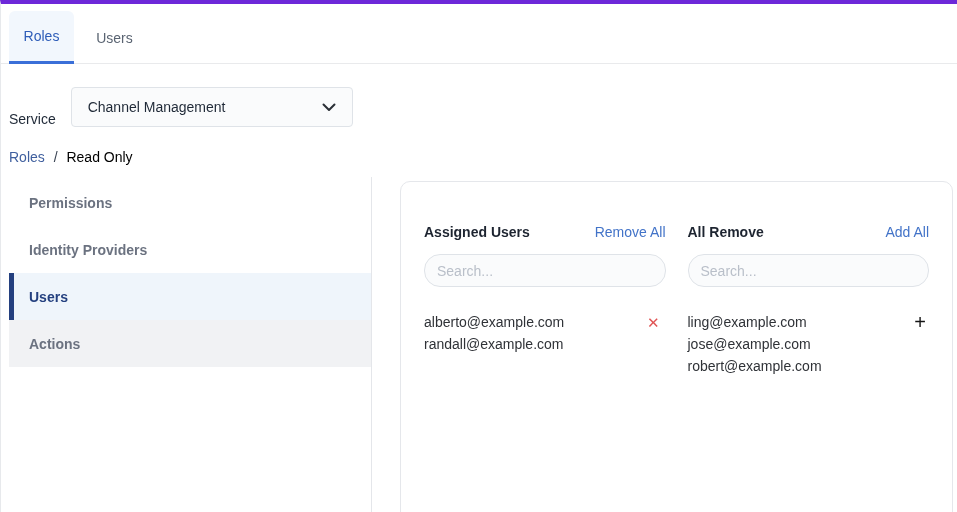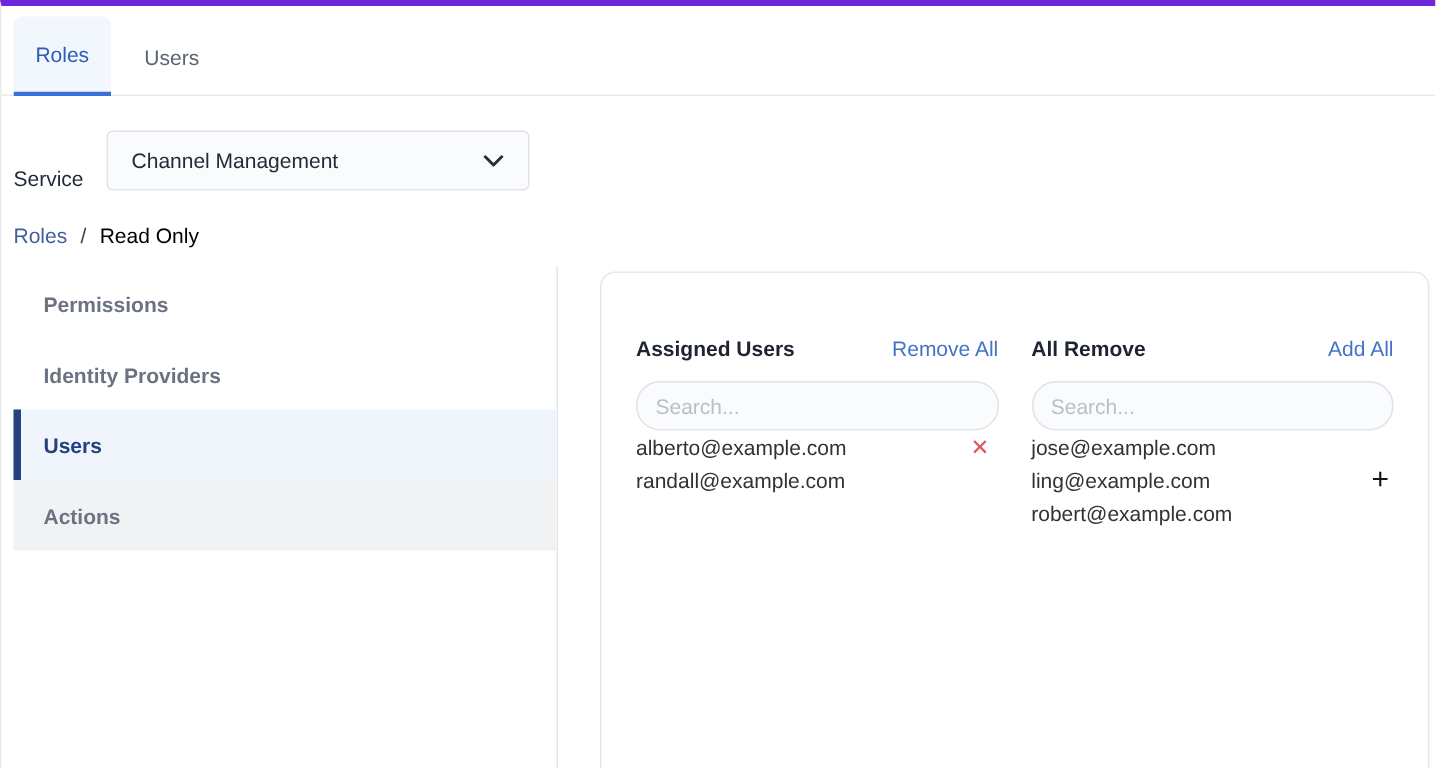--- a/index.html
+++ b/index.html
@@ -61,21 +61,21 @@
   .panel-title{font-size:18px;font-weight:700;color:#0d0d0d;}
   .columns{display:flex;gap:22px;margin-top:17px;}
   .col{flex:1;min-width:0;}
   .col-head{display:flex;align-items:flex-start;justify-content:space-between;height:20px;}
   .col-head .heading{font-weight:600;color:#1d2430;}
   .col-head .action{color:var(--link-blue);cursor:pointer;}
   .search{margin-top:10px;width:100%;height:33px;border:1px solid var(--input-border);
     background:var(--input-bg);border-radius:16px;padding:0 12px;font-size:14px;
     font-family:inherit;color:#1f2937;outline:none;}
   .search::placeholder{color:#b9bfc9;}
-  .user-list{margin-top:0;}
+  .user-list{margin-top:24px;}
   .user-row{display:flex;align-items:center;justify-content:space-between;height:22px;color:var(--email-text);}
   .icon-remove{color:var(--remove-red);font-size:15px;line-height:1;cursor:pointer;margin-right:6px;}
   .icon-add{color:#141414;font-size:20px;font-weight:500;line-height:1;cursor:pointer;margin-right:3px;}
 </style>
 </head>
 <body>
 
 <div class="app">
 
   <div class="tabbar">
@@ -144,25 +144,25 @@
         </div>
 
         <div class="col">
           <div class="col-head">
             <span class="heading">All Remove</span>
             <span class="action">Add All</span>
           </div>
           <input class="search" type="text" placeholder="Search..." style="">
           <div class="user-list">
             <div class="user-row">
-              <span>jose@example.com</span>
+              <span>ling@example.com</span>
+              <span class="icon-add">+</span>
             </div>
             <div class="user-row">
-              <span>ling@example.com</span>
-              <span class="icon-add">+</span>
+              <span>jose@example.com</span>
             </div>
             <div class="user-row">
               <span>robert@example.com</span>
             </div>
           </div>
         </div>
 
       </div>
     </div>
   </div>

